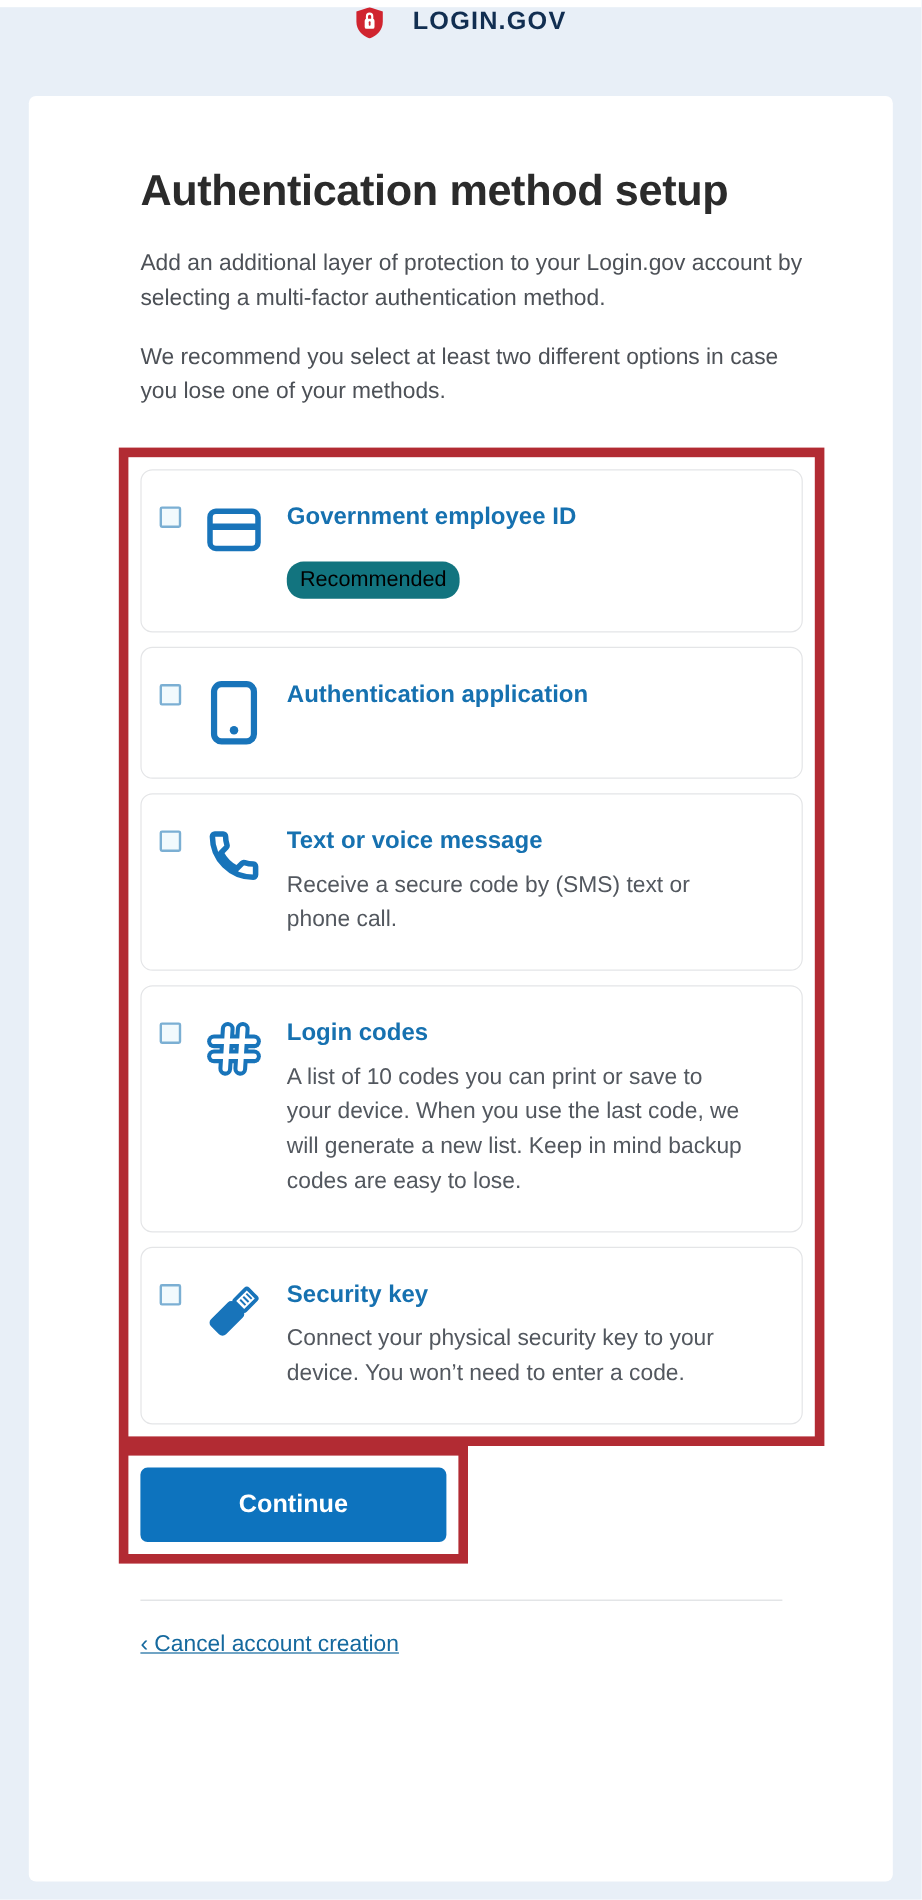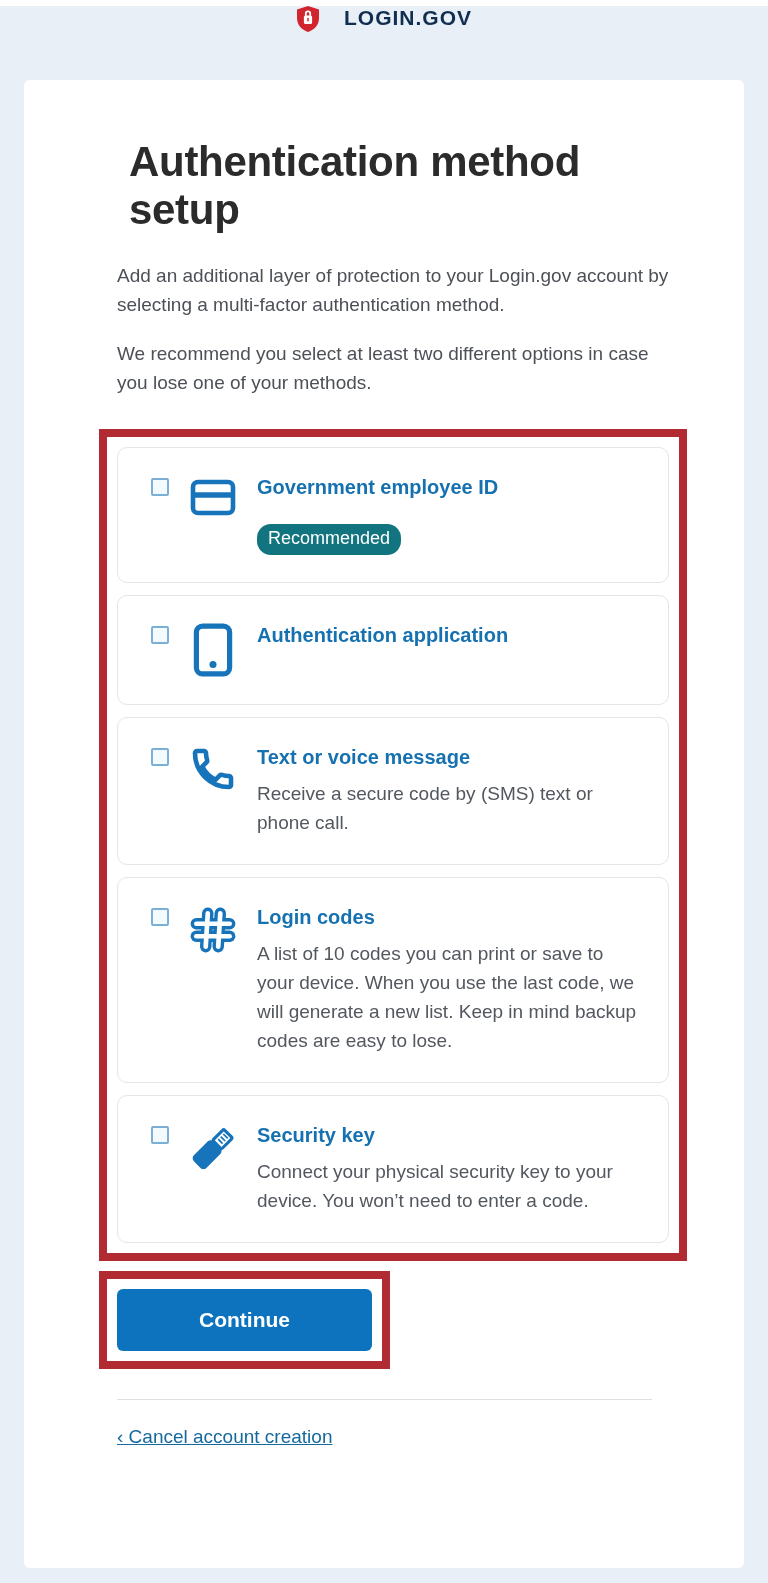--- a/index.html
+++ b/index.html
@@ -27,22 +27,22 @@
   }
   main.card {
     width: 720px;
     height: 1488px;
     margin: 12px auto 0 auto;
     background: #ffffff;
     border-radius: 6px;
     padding: 58px 75px 0 93px;
   }
   h1.page-title {
-    margin: 0 0 26px 12px;
-    font-size: 42px;
+    margin: 0 0 26px 0;
+    font-size: 36px;
     line-height: 1.15;
     font-weight: bold;
     color: #2b2b2b;
     letter-spacing: -0.3px;
   }
   p.intro {
     margin: 0 0 20px 0;
     font-size: 19px;
     line-height: 29px;
     color: #4d5157;
@@ -53,21 +53,21 @@
     padding: 10px;
     margin-left: -18px;
     margin-right: -18px;
     margin-top: 32px;
   }
   .options-list { display: flex; flex-direction: column; gap: 12px; }
   .option-card {
     background: #ffffff;
     border: 1px solid #e4e5e7;
     border-radius: 10px;
-    padding: 27px 24px 27px 33px;
+    padding: 27px 24px 27px 15px;
     display: flex;
     align-items: flex-start;
     cursor: pointer;
   }
   .checkbox {
     width: 18px;
     height: 18px;
     border: 2px solid #7bafd3;
     background: #f2fafd;
     border-radius: 2px;
@@ -95,31 +95,31 @@
     font-size: 19px;
     line-height: 29px;
     color: #53585f;
     margin: 0;
     max-width: 380px;
   }
   .badge {
     display: inline-block;
     margin-top: 15px;
     background: #12747f;
-    color: #ffffff;
+    color: #000000;
     font-size: 18px;
     padding: 4px 11px 6px 11px;
     border-radius: 14px;
   }
   .annotation-box-btn {
     display: inline-block;
     border: 8px solid #b22b33;
     padding: 10px;
     margin-left: -18px;
-    margin-top: 10px;
+    margin-top: 0;
   }
   .continue-btn {
     width: 255px;
     height: 62px;
     background: #0d73be;
     color: #ffffff;
     font-family: "Liberation Sans", sans-serif;
     font-size: 21px;
     font-weight: bold;
     border: none;

